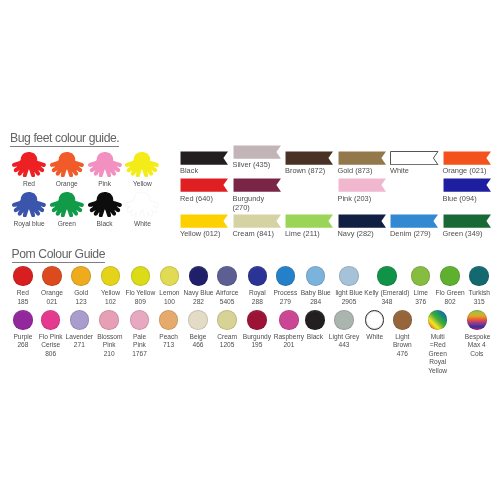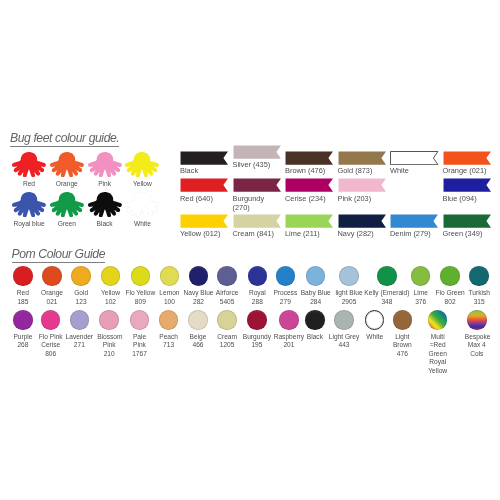--- a/index.html
+++ b/index.html
@@ -1,21 +1,21 @@
 <!DOCTYPE html>
 <html><head>
 <meta charset="utf-8">
 <title>Colour Guide</title>
 <style>
   html,body{margin:0;padding:0;background:#ffffff;}
   body{width:500px;height:500px;overflow:hidden;position:relative;
        font-family:"Liberation Sans",sans-serif;color:#4d4d4f;
        -webkit-font-smoothing:antialiased;}
   .page{position:absolute;left:0;top:0;width:500px;height:500px;background:#fff;}
-  .sec-title{position:absolute;font-size:12.2px;color:#636466;white-space:nowrap;letter-spacing:-0.42px;font-style:italic;}
+  .sec-title{position:absolute;font-size:12.2px;color:#636466;white-space:nowrap;letter-spacing:-0.42px;}
   .sec-title u{text-decoration:none;border-bottom:1px solid #7d7e80;padding-bottom:1.6px;}
   
   .foot-cell{position:absolute;width:34px;}
   .foot-svg{display:block;}
   .foot-label{text-align:center;font-size:6.6px;color:#4d4d4f;margin-top:3.2px;white-space:nowrap;}
   
   .rib-cell{position:absolute;}
   .rib-svg{display:block;}
   .rib-label{font-size:7.4px;color:#4d4d4f;margin-top:2.2px;line-height:8.9px;width:46px;}
   
@@ -89,21 +89,21 @@
 <div class="rib-cell" style="left:232.5px;top:145px">
       <svg class="rib-svg" width="48.5" height="14.2" viewBox="0 0 48.5 14.2">
         <path d="M0.5,0.5 L48.0,0.5 L43.4,7.1 L48.0,13.7 L0.5,13.7 Z" fill="#c3b4b8"></path>
       </svg>
       <div class="rib-label">Silver (435)</div>
     </div>
 <div class="rib-cell" style="left:285.0px;top:151.0px">
       <svg class="rib-svg" width="48.5" height="14.2" viewBox="0 0 48.5 14.2">
         <path d="M0.5,0.5 L48.0,0.5 L43.4,7.1 L48.0,13.7 L0.5,13.7 Z" fill="#4a3126"></path>
       </svg>
-      <div class="rib-label">Brown (476)</div>
+      <div class="rib-label">Brown (872)</div>
     </div>
 <div class="rib-cell" style="left:337.5px;top:151.0px">
       <svg class="rib-svg" width="48.5" height="14.2" viewBox="0 0 48.5 14.2">
         <path d="M0.5,0.5 L48.0,0.5 L43.4,7.1 L48.0,13.7 L0.5,13.7 Z" fill="#93784b"></path>
       </svg>
       <div class="rib-label">Gold (873)</div>
     </div>
 <div class="rib-cell" style="left:390.0px;top:151.0px">
       <svg class="rib-svg" width="48.5" height="14.2" viewBox="0 0 48.5 14.2">
         <path d="M0.5,0.5 L48.0,0.5 L43.4,7.1 L48.0,13.7 L0.5,13.7 Z" fill="#ffffff" stroke="#3f3f3f" stroke-width="0.9" stroke-linejoin="miter"></path>
@@ -120,26 +120,20 @@
       <svg class="rib-svg" width="48.5" height="14.2" viewBox="0 0 48.5 14.2">
         <path d="M0.5,0.5 L48.0,0.5 L43.4,7.1 L48.0,13.7 L0.5,13.7 Z" fill="#e01f23"></path>
       </svg>
       <div class="rib-label">Red (640)</div>
     </div>
 <div class="rib-cell" style="left:232.5px;top:178.4px">
       <svg class="rib-svg" width="48.5" height="14.2" viewBox="0 0 48.5 14.2">
         <path d="M0.5,0.5 L48.0,0.5 L43.4,7.1 L48.0,13.7 L0.5,13.7 Z" fill="#7a2546"></path>
       </svg>
       <div class="rib-label">Burgundy (270)</div>
-    </div>
-<div class="rib-cell" style="left:285.0px;top:178.4px">
-      <svg class="rib-svg" width="48.5" height="14.2" viewBox="0 0 48.5 14.2">
-        <path d="M0.5,0.5 L48.0,0.5 L43.4,7.1 L48.0,13.7 L0.5,13.7 Z" fill="#ae0063"></path>
-      </svg>
-      <div class="rib-label">Cerise (234)</div>
     </div>
 <div class="rib-cell" style="left:337.5px;top:178.4px">
       <svg class="rib-svg" width="48.5" height="14.2" viewBox="0 0 48.5 14.2">
         <path d="M0.5,0.5 L48.0,0.5 L43.4,7.1 L48.0,13.7 L0.5,13.7 Z" fill="#f0b7ce"></path>
       </svg>
       <div class="rib-label">Pink (203)</div>
     </div>
 <div class="rib-cell" style="left:442.5px;top:178.4px">
       <svg class="rib-svg" width="48.5" height="14.2" viewBox="0 0 48.5 14.2">
         <path d="M0.5,0.5 L48.0,0.5 L43.4,7.1 L48.0,13.7 L0.5,13.7 Z" fill="#1d1fa0"></path>

